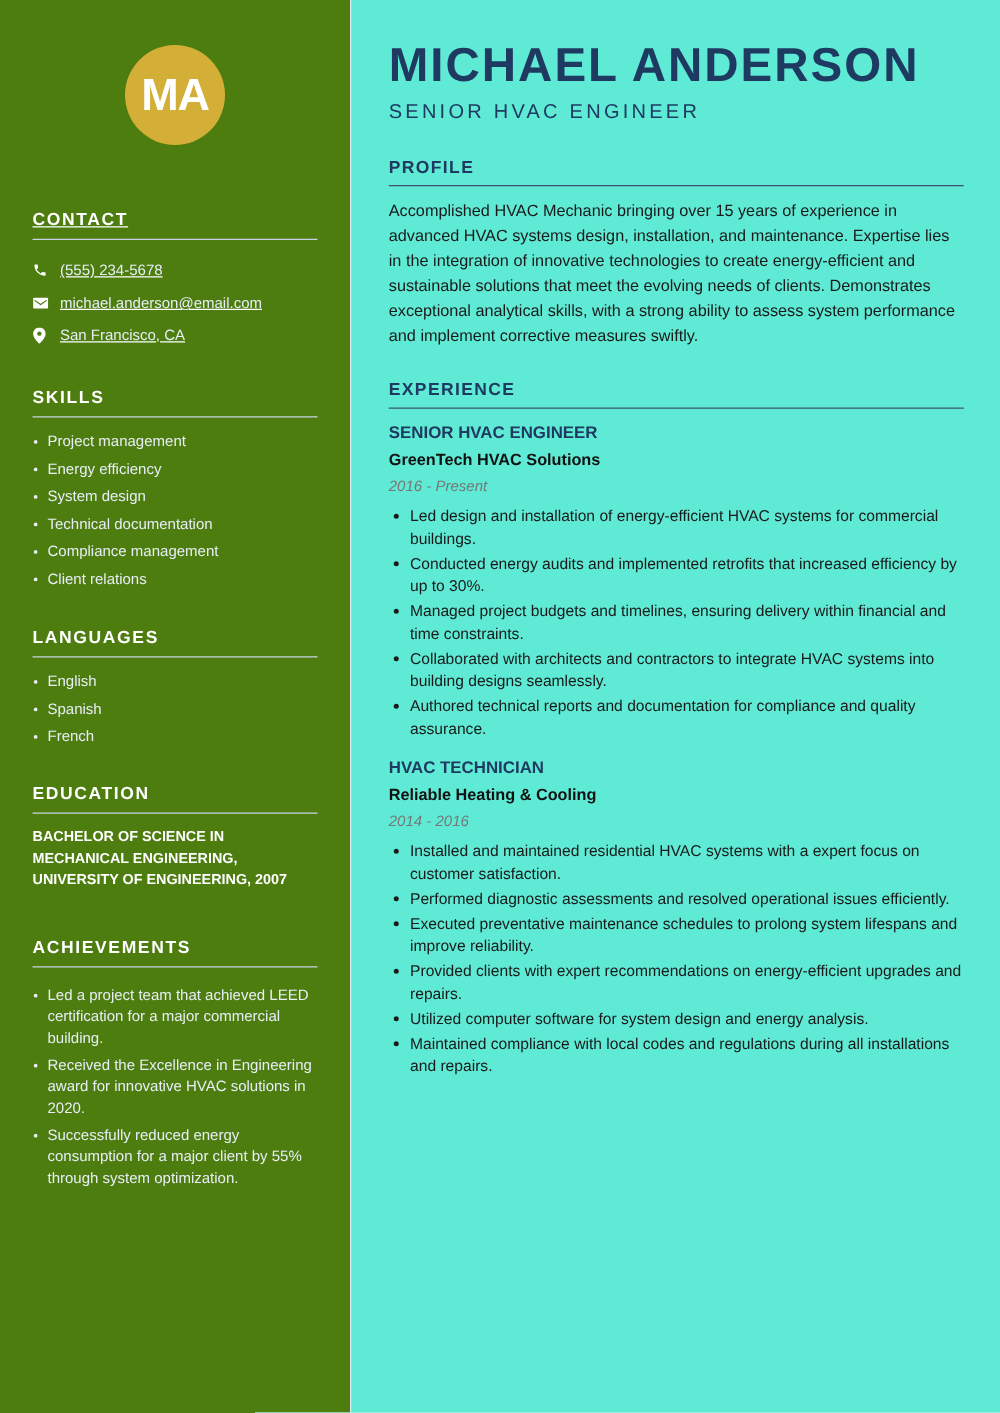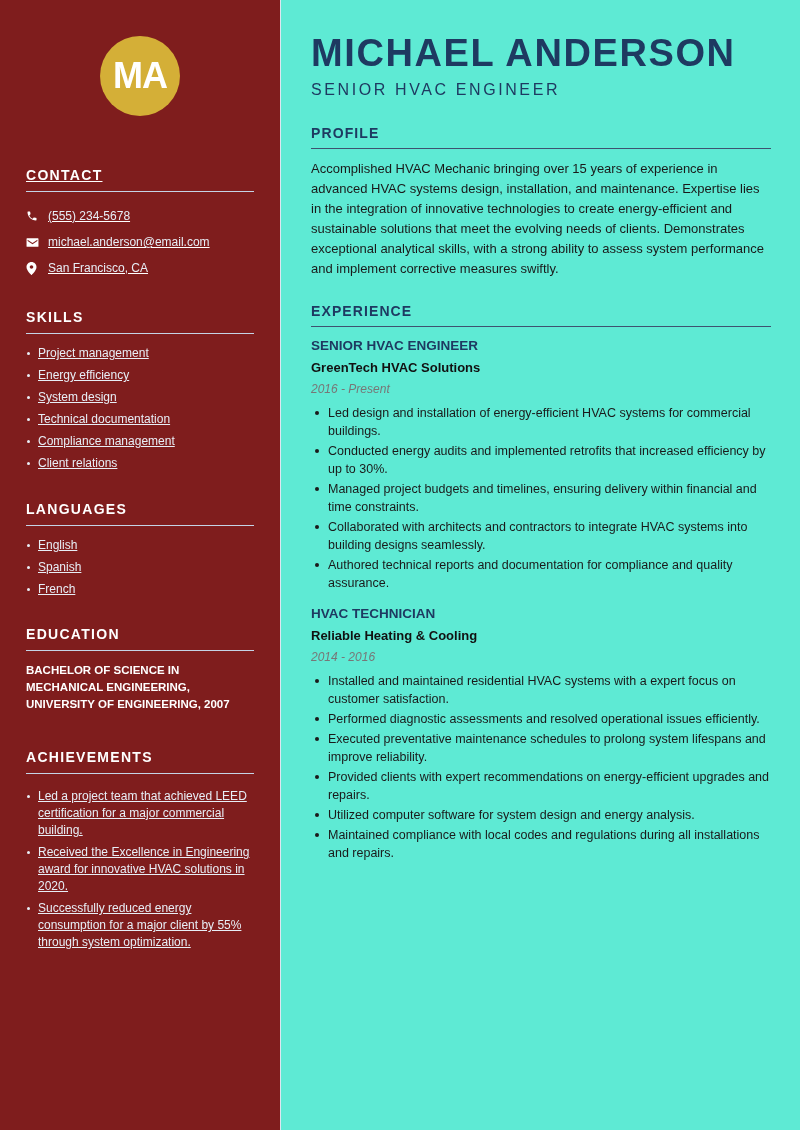--- a/index.html
+++ b/index.html
@@ -9,21 +9,21 @@
     background: #f4f7f9;
     position: relative;
     overflow: hidden;
   }
   .page { display: flex; width: 800px; height: 1130px; }
 
   
   .sidebar {
     width: 280px;
     height: 1130px;
-    background: #7f1d1d;
+    background: #4d7c0f;
     color: #ffffff;
     padding: 36px 26px 0 26px;
   }
   .avatar-wrap { display: flex; justify-content: center; }
   .avatar {
     width: 80px; height: 80px;
     border-radius: 50%;
     background: #d4af37;
     color: #ffffff;
     display: flex; align-items: center; justify-content: center;
@@ -51,21 +51,20 @@
     width: 22px; display: inline-flex; align-items: center;
   }
   .bullet-list { list-style: none; }
   .bullet-list li {
     position: relative;
     padding-left: 12px;
     font-size: 12px;
     color: #e8eef6;
     line-height: 17px;
     margin-bottom: 5px;
-    text-decoration: underline;
   }
   .bullet-list li::before {
     content: "";
     position: absolute; left: 1px; top: 7px;
     width: 3px; height: 3px; border-radius: 50%;
     background: #e8eef6;
   }
   .skills-section { margin-top: 28px; }
   .lang-section { margin-top: 29px; }
   .edu-section { margin-top: 28px; }

